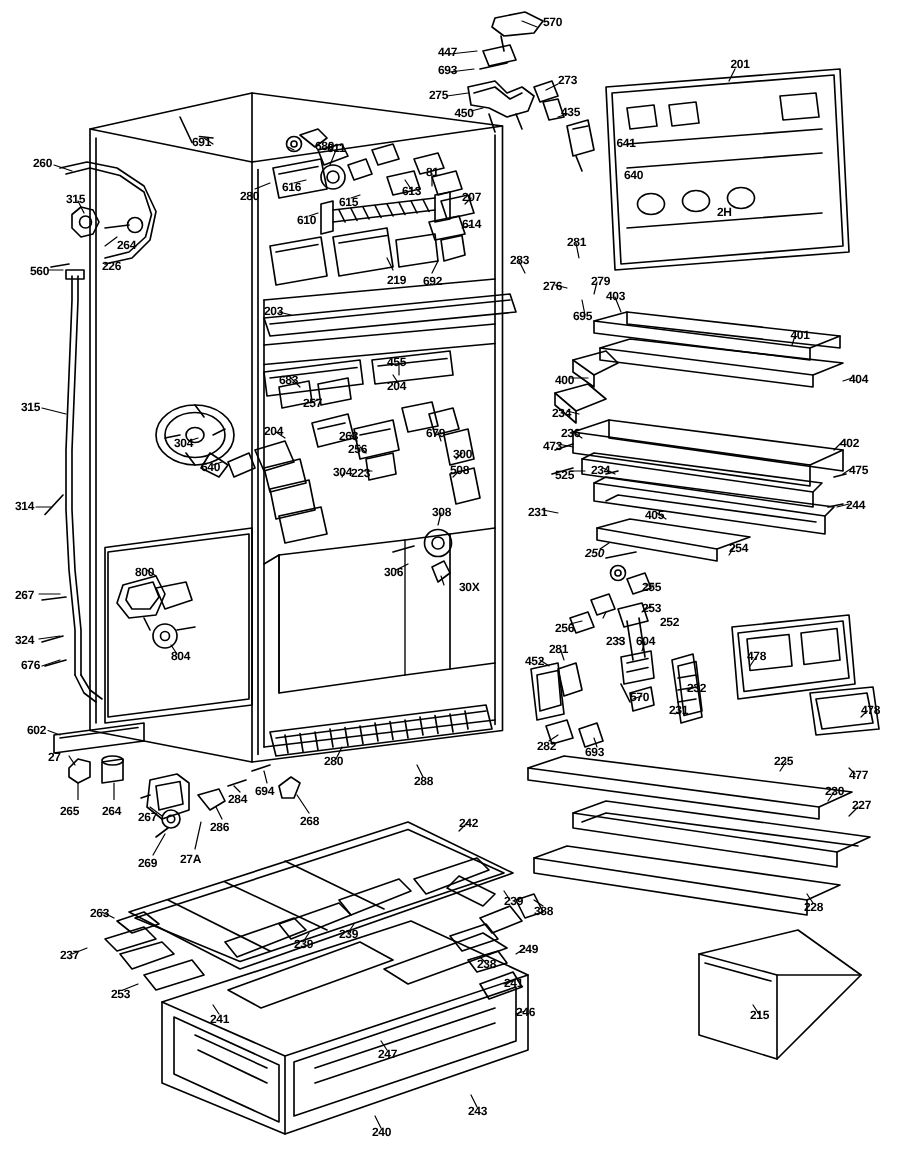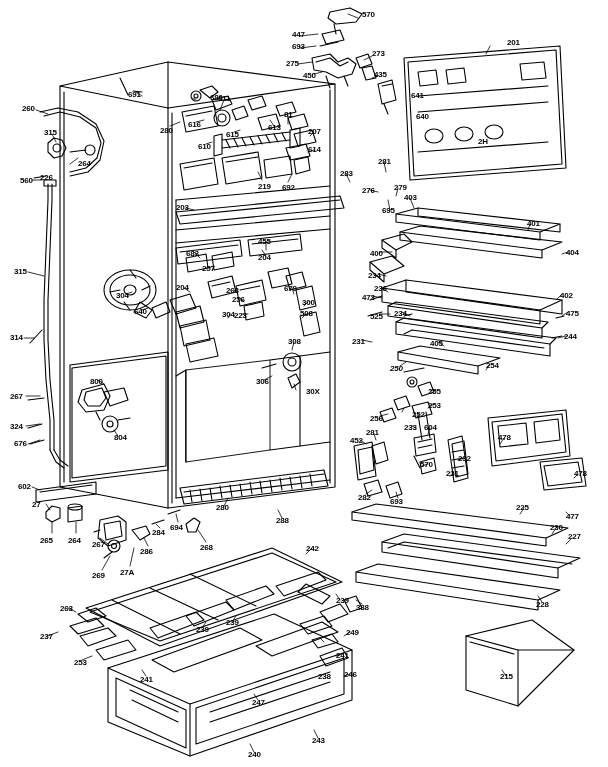--- a/index.html
+++ b/index.html
@@ -428,28 +428,28 @@
   </svg>
 
   <div id="callout-layer">
       <div class="callout" style="left: 362px; top: 11px;">570</div>
       <div class="callout" style="left: 292px; top: 31px;">447</div>
       <div class="callout" style="left: 292px; top: 43px;">693</div>
       <div class="callout" style="left: 286px; top: 60px;">275</div>
       <div class="callout" style="left: 303px; top: 72px;">450</div>
       <div class="callout" style="left: 372px; top: 50px;">273</div>
       <div class="callout" style="left: 374px; top: 71px;">435</div>
-      <div class="callout" style="left: 487px; top: 39px; margin-left: 20px;">201</div>
+      <div class="callout" style="left: 487px; top: 39px;">201</div>
       <div class="callout" style="left: 411px; top: 92px;">641</div>
       <div class="callout" style="left: 416px; top: 113px;">640</div>
       <div class="callout" style="left: 478px; top: 138px;">2H</div>
       <div class="callout" style="left: 22px; top: 105px;">260</div>
       <div class="callout" style="left: 44px; top: 129px;">315</div>
       <div class="callout" style="left: 20px; top: 177px;">560</div>
-      <div class="callout" style="left: 40px; top: 174px; text-align: center;">226</div>
+      <div class="callout" style="left: 68px; top: 174px; text-align: center;">226</div>
       <div class="callout" style="left: 78px; top: 160px;">264</div>
       <div class="callout" style="left: 14px; top: 268px;">315</div>
       <div class="callout" style="left: 10px; top: 334px;">314</div>
       <div class="callout" style="left: 10px; top: 393px;">267</div>
       <div class="callout" style="left: 10px; top: 423px;">324</div>
       <div class="callout" style="left: 14px; top: 440px;">676</div>
       <div class="callout" style="left: 18px; top: 483px;">602</div>
       <div class="callout" style="left: 32px; top: 501px;">27</div>
       <div class="callout" style="left: 40px; top: 537px;">265</div>
       <div class="callout" style="left: 68px; top: 537px;">264</div>
@@ -490,21 +490,21 @@
       <div class="callout" style="left: 566px; top: 310px;">475</div>
       <div class="callout" style="left: 370px; top: 313px;">525</div>
       <div class="callout" style="left: 394px; top: 310px;">234</div>
       <div class="callout" style="left: 564px; top: 333px;">244</div>
       <div class="callout" style="left: 352px; top: 338px;">231</div>
       <div class="callout" style="left: 430px; top: 340px;">405</div>
       <div class="callout" style="left: 486px; top: 362px;">254</div>
       <div class="callout" style="left: 390px; top: 365px; font-style: italic;">250</div>
       <div class="callout" style="left: 428px; top: 388px;">255</div>
       <div class="callout" style="left: 370px; top: 415px;">256</div>
-      <div class="callout" style="left: 412px; top: 411px;">252</div>
+      <div class="callout" style="left: 394px; top: 411px; padding-left: 46px;">252</div>
       <div class="callout" style="left: 428px; top: 402px;">253</div>
       <div class="callout" style="left: 404px; top: 424px;">233</div>
       <div class="callout" style="left: 424px; top: 424px;">604</div>
       <div class="callout" style="left: 350px; top: 437px;">452</div>
       <div class="callout" style="left: 366px; top: 429px;">281</div>
       <div class="callout" style="left: 420px; top: 461px;">570</div>
       <div class="callout" style="left: 458px; top: 455px;">232</div>
       <div class="callout" style="left: 446px; top: 470px;">231</div>
       <div class="callout" style="left: 358px; top: 494px;">282</div>
       <div class="callout" style="left: 390px; top: 498px;">693</div>
@@ -539,21 +539,21 @@
       <div class="callout" style="left: 276px; top: 517px;">288</div>
       <div class="callout" style="left: 216px; top: 504px;">280</div>
       <div class="callout" style="left: 306px; top: 545px;">242</div>
       <div class="callout" style="left: 336px; top: 597px;">239</div>
       <div class="callout" style="left: 196px; top: 626px;">239</div>
       <div class="callout" style="left: 226px; top: 619px;">239</div>
       <div class="callout" style="left: 60px; top: 605px;">263</div>
       <div class="callout" style="left: 40px; top: 633px;">237</div>
       <div class="callout" style="left: 74px; top: 659px;">253</div>
       <div class="callout" style="left: 140px; top: 676px;">241</div>
-      <div class="callout" style="left: 318px; top: 639px; margin-top: 34px;">238</div>
+      <div class="callout" style="left: 318px; top: 639px;">238</div>
       <div class="callout" style="left: 346px; top: 629px;">249</div>
       <div class="callout" style="left: 336px; top: 652px;">241</div>
       <div class="callout" style="left: 344px; top: 671px;">246</div>
       <div class="callout" style="left: 252px; top: 699px;">247</div>
       <div class="callout" style="left: 312px; top: 737px;">243</div>
       <div class="callout" style="left: 248px; top: 751px;">240</div>
     </div>
 
 </div>
 

